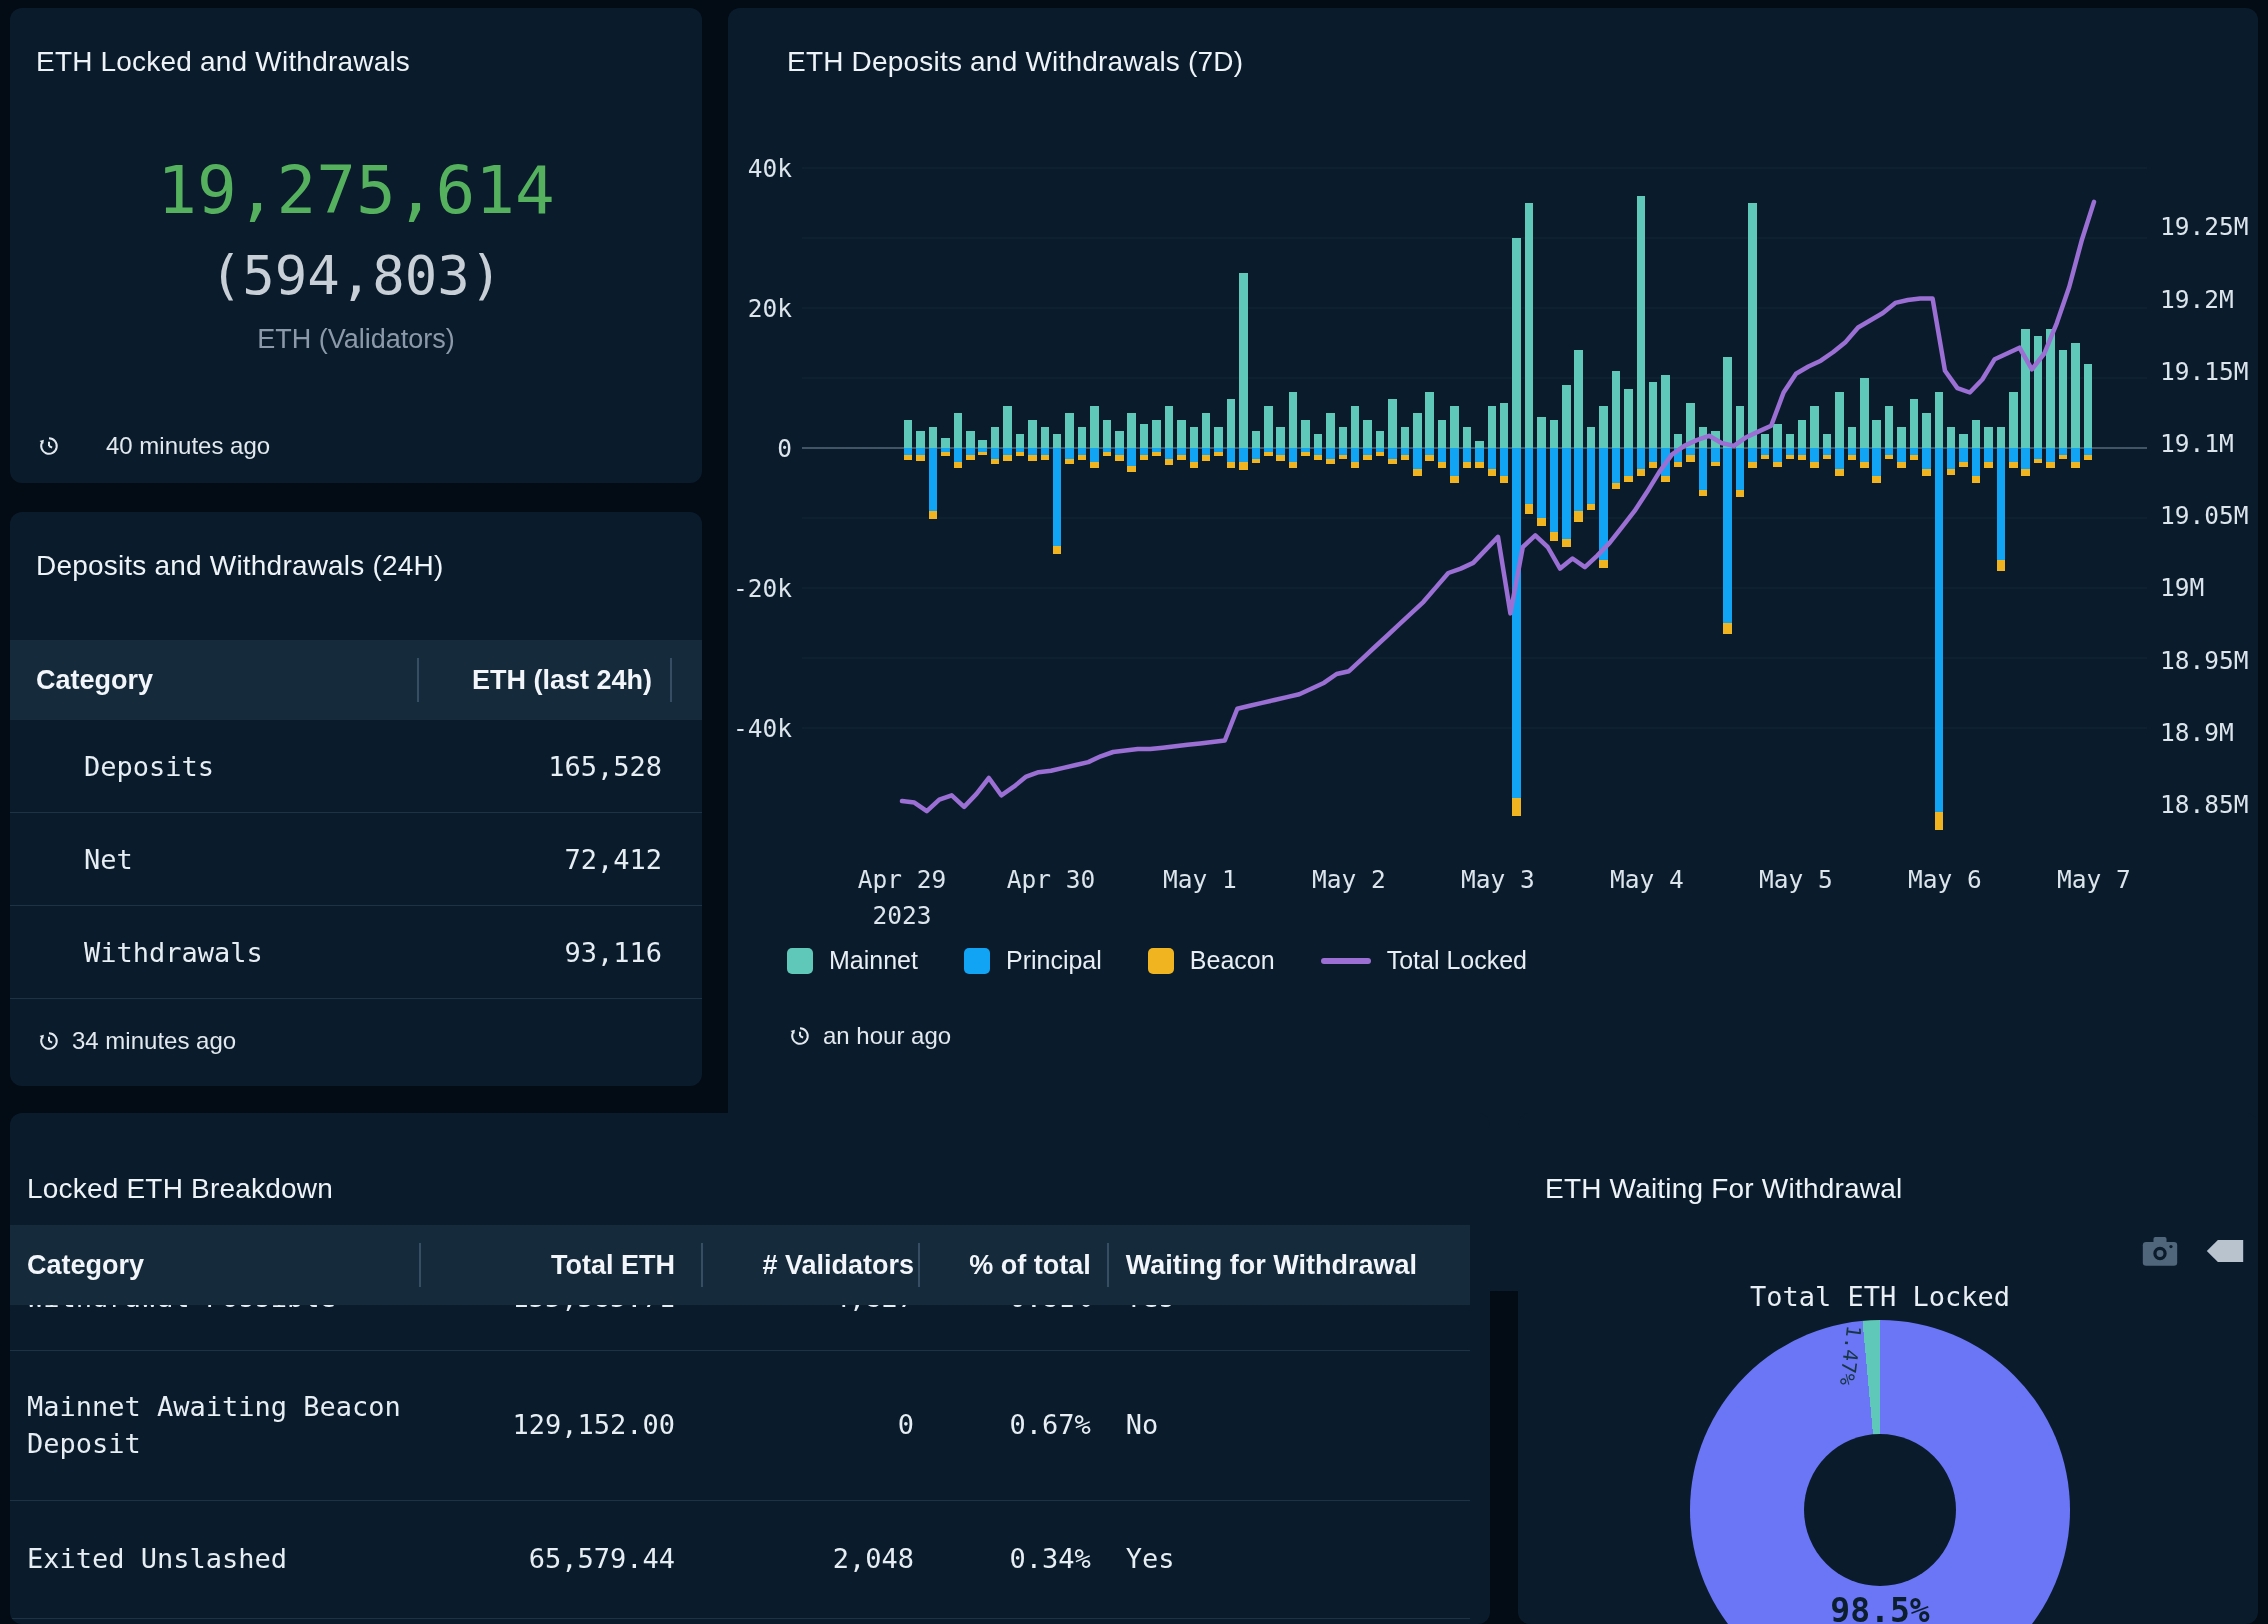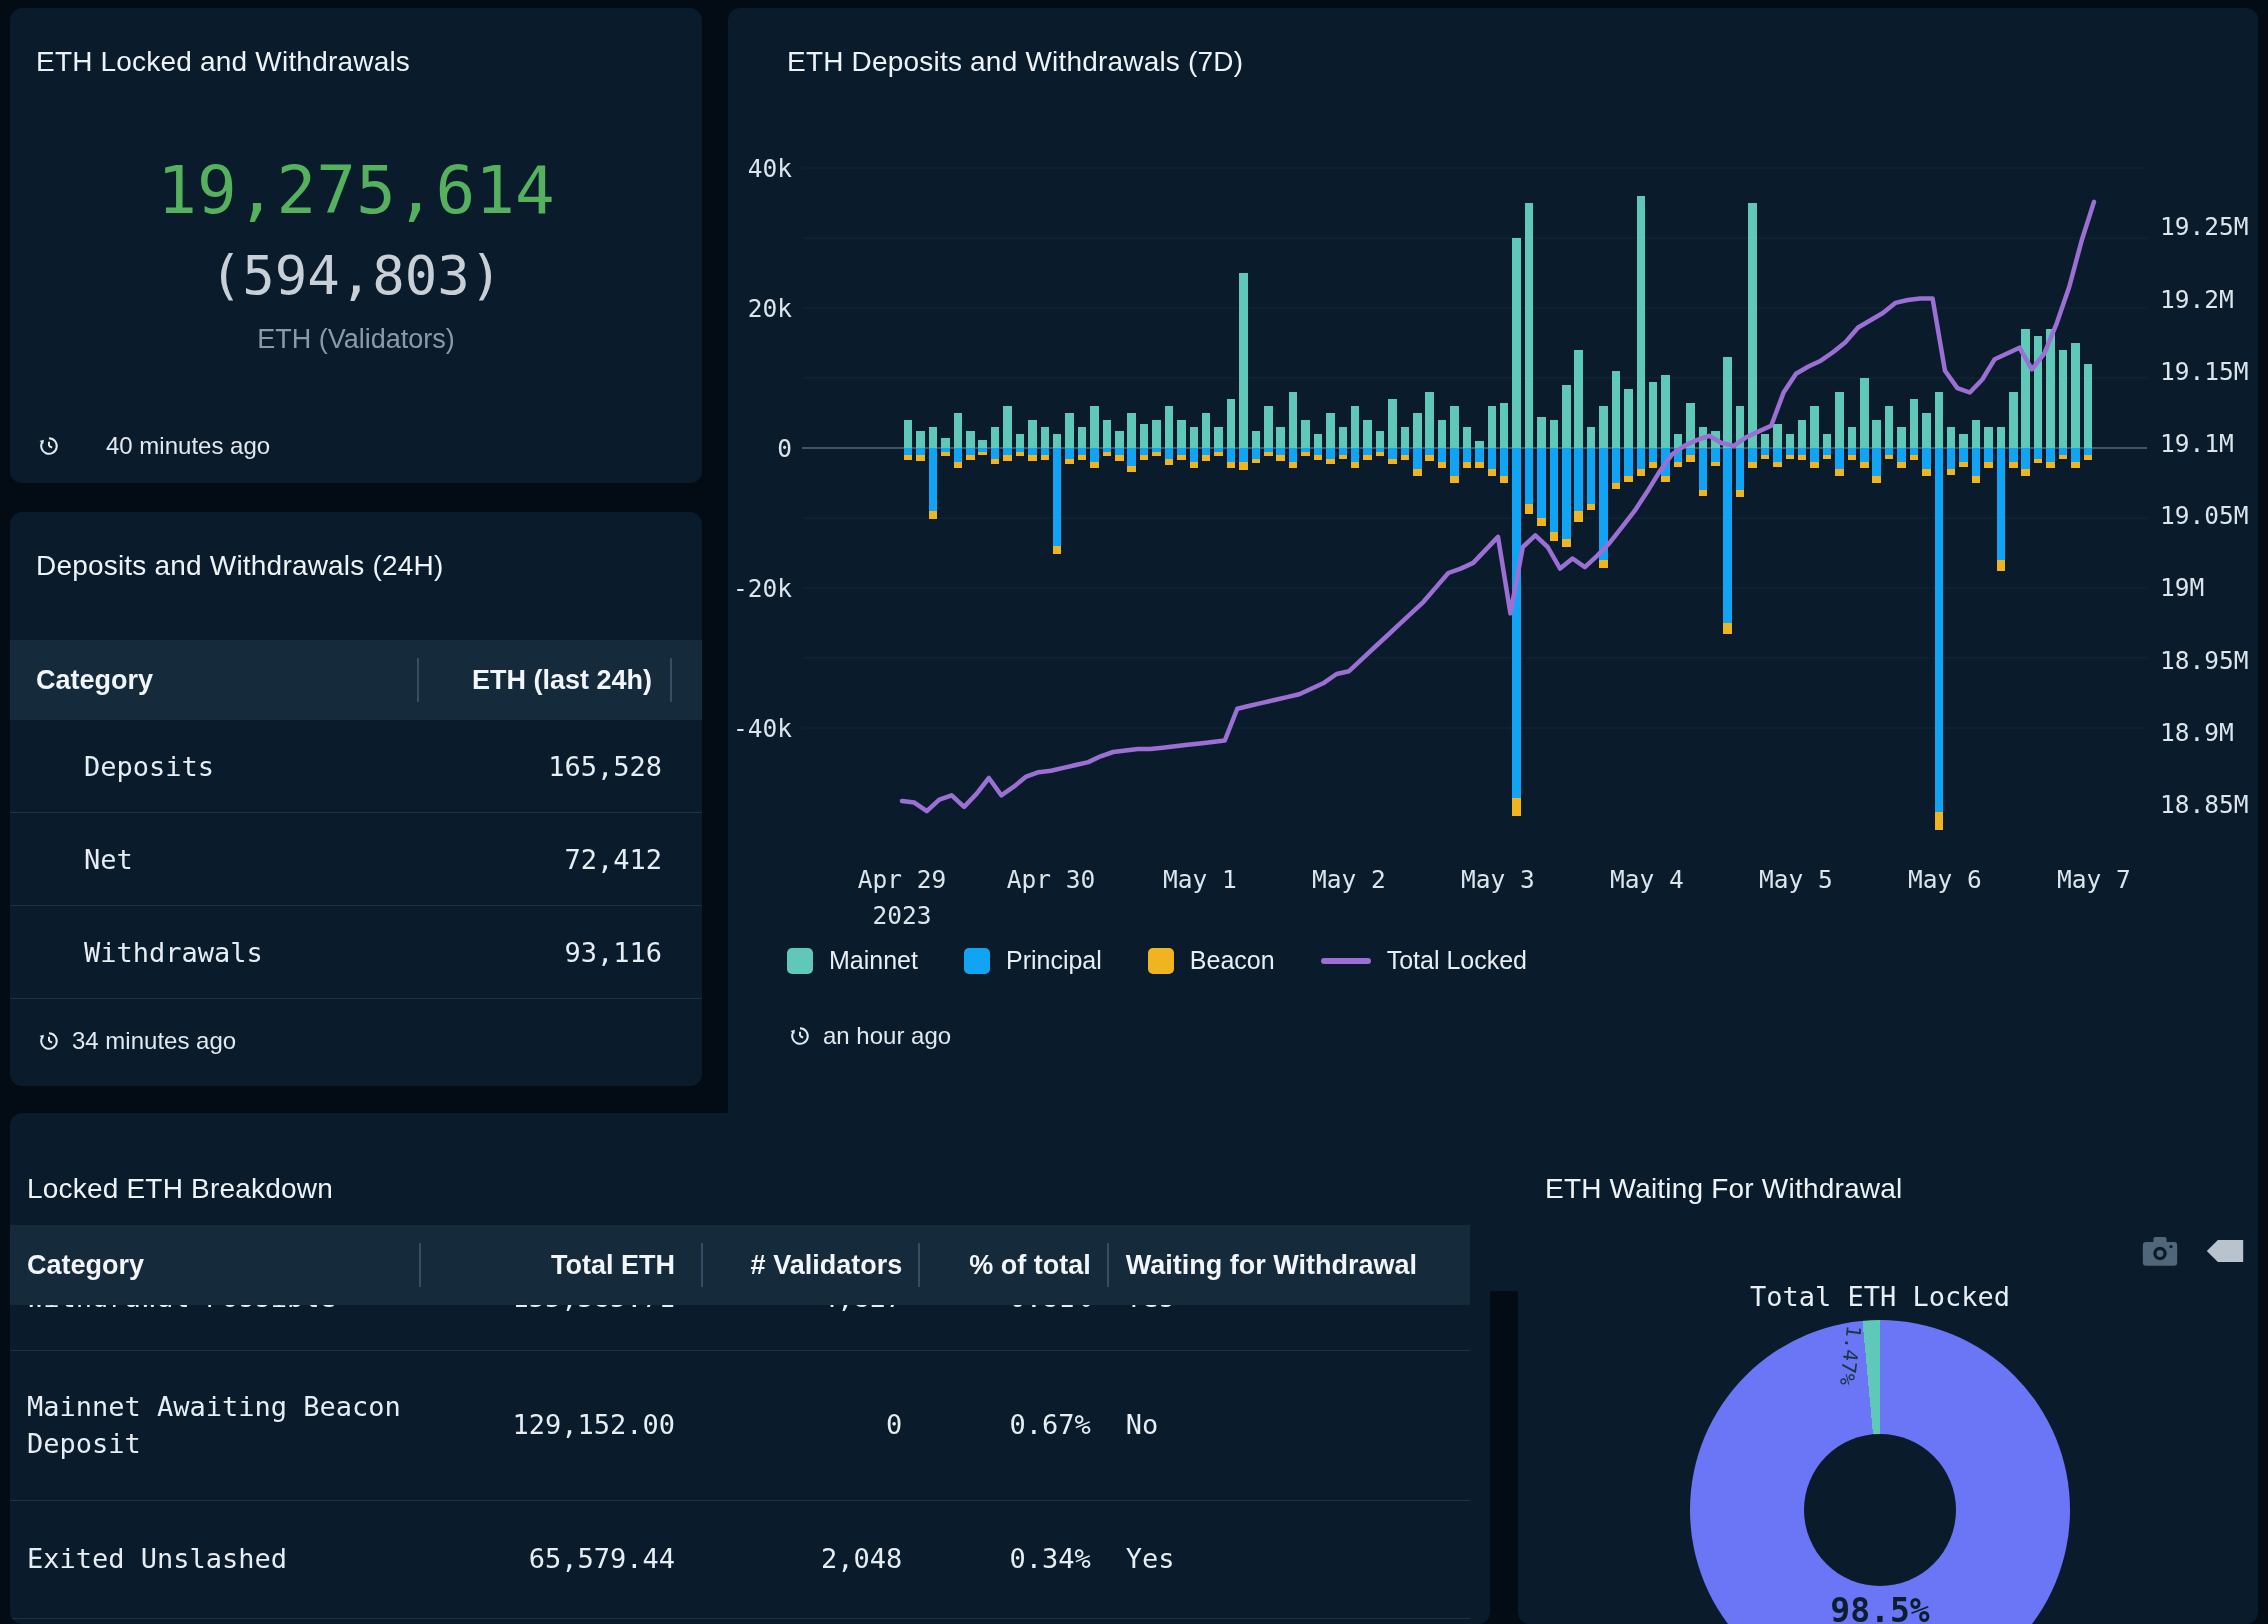--- a/index.html
+++ b/index.html
@@ -34,21 +34,21 @@
   #legend{position:absolute;left:59px;top:938px;display:flex;gap:46px;align-items:center;}
   .leg-item{display:flex;align-items:center;gap:16px;cursor:pointer;}
   .leg-sw{width:26px;height:26px;border-radius:5px;}
   .leg-line{width:50px;height:6px;border-radius:3px;}
   .leg-label{font-size:25px;color:#e8eef3;}
   
   #card-breakdown{left:10px;top:1113px;width:1480px;height:511px;}
   #bd-table{position:absolute;left:0;right:20px;top:112px;}
   .bd-c1{width:414px;padding-left:17px;}
   .bd-c2{width:286px;padding-right:26px;}
-  .bd-c3{width:220px;padding-right:16px;}
+  .bd-c3{width:220px;padding-right:4px;}
   .bd-c4{width:191px;padding-right:16px;}
   .bd-c5{width:368px;padding-left:19px;}
   #bd-body{position:relative;z-index:1;margin-top:-58px;}
   #bd-body .trow{min-height:104px;}
   #bd-body .trow.tall{min-height:150px;}
   #bd-body .td{line-height:1.35;}
   
   #card-wd{left:1518px;top:1113px;width:740px;height:511px;}
   #donut{position:absolute;left:172px;top:207px;width:380px;height:380px;border-radius:50%;}
   #donut-hole{position:absolute;left:286px;top:321px;width:152px;height:152px;border-radius:50%;background:#0a1c2c;}

